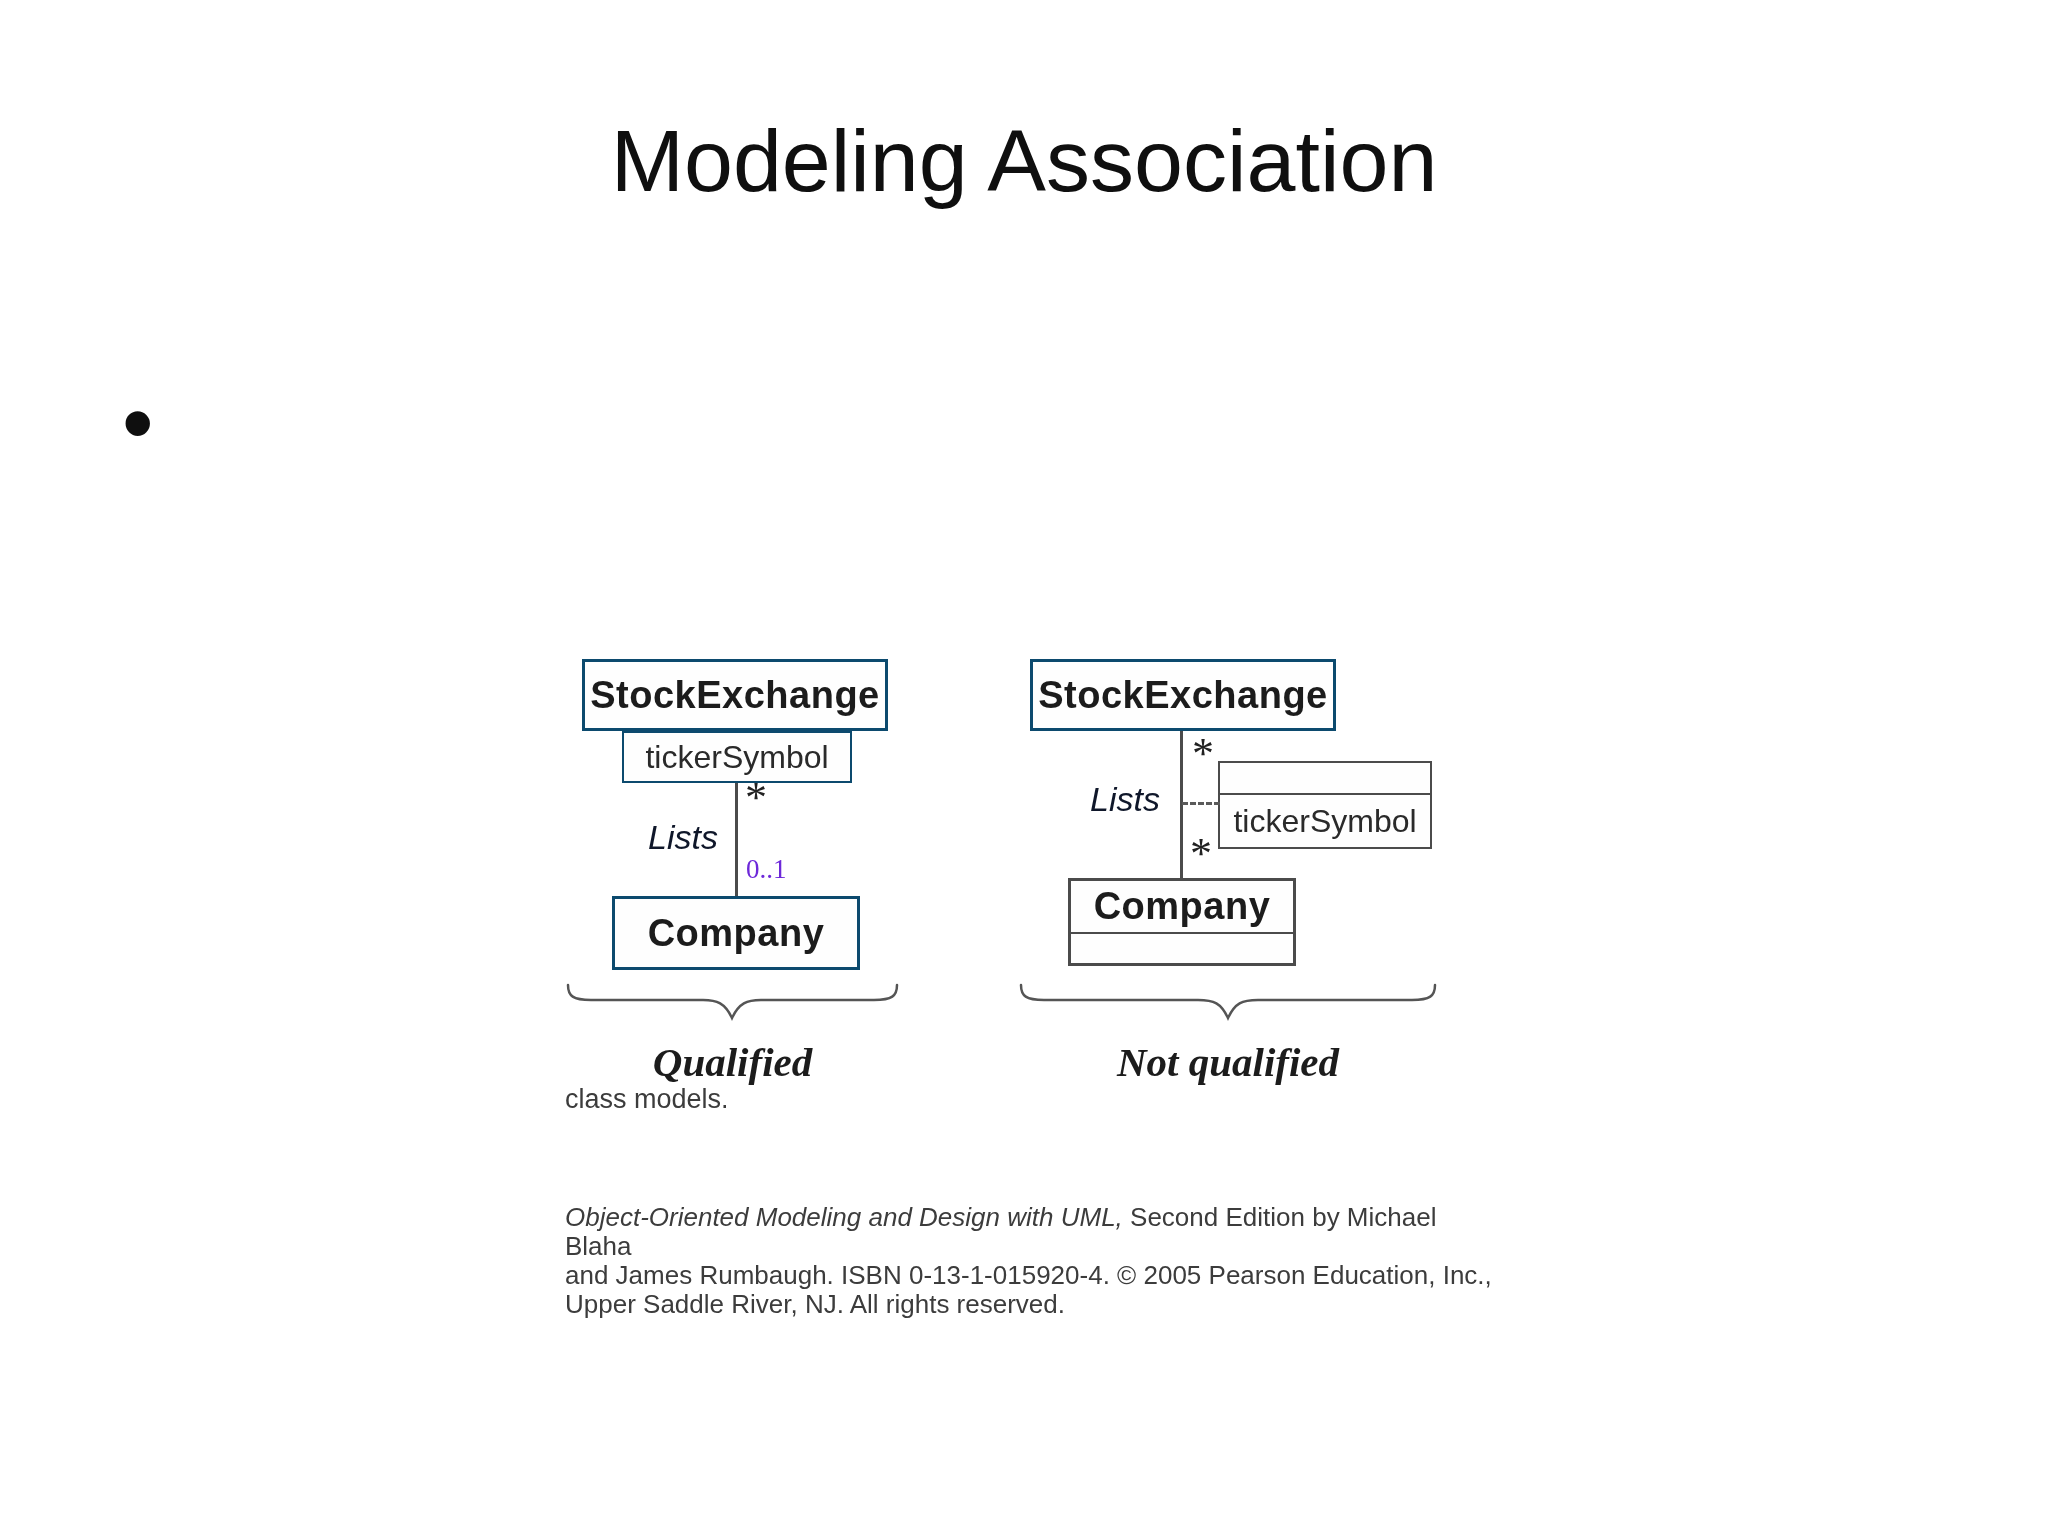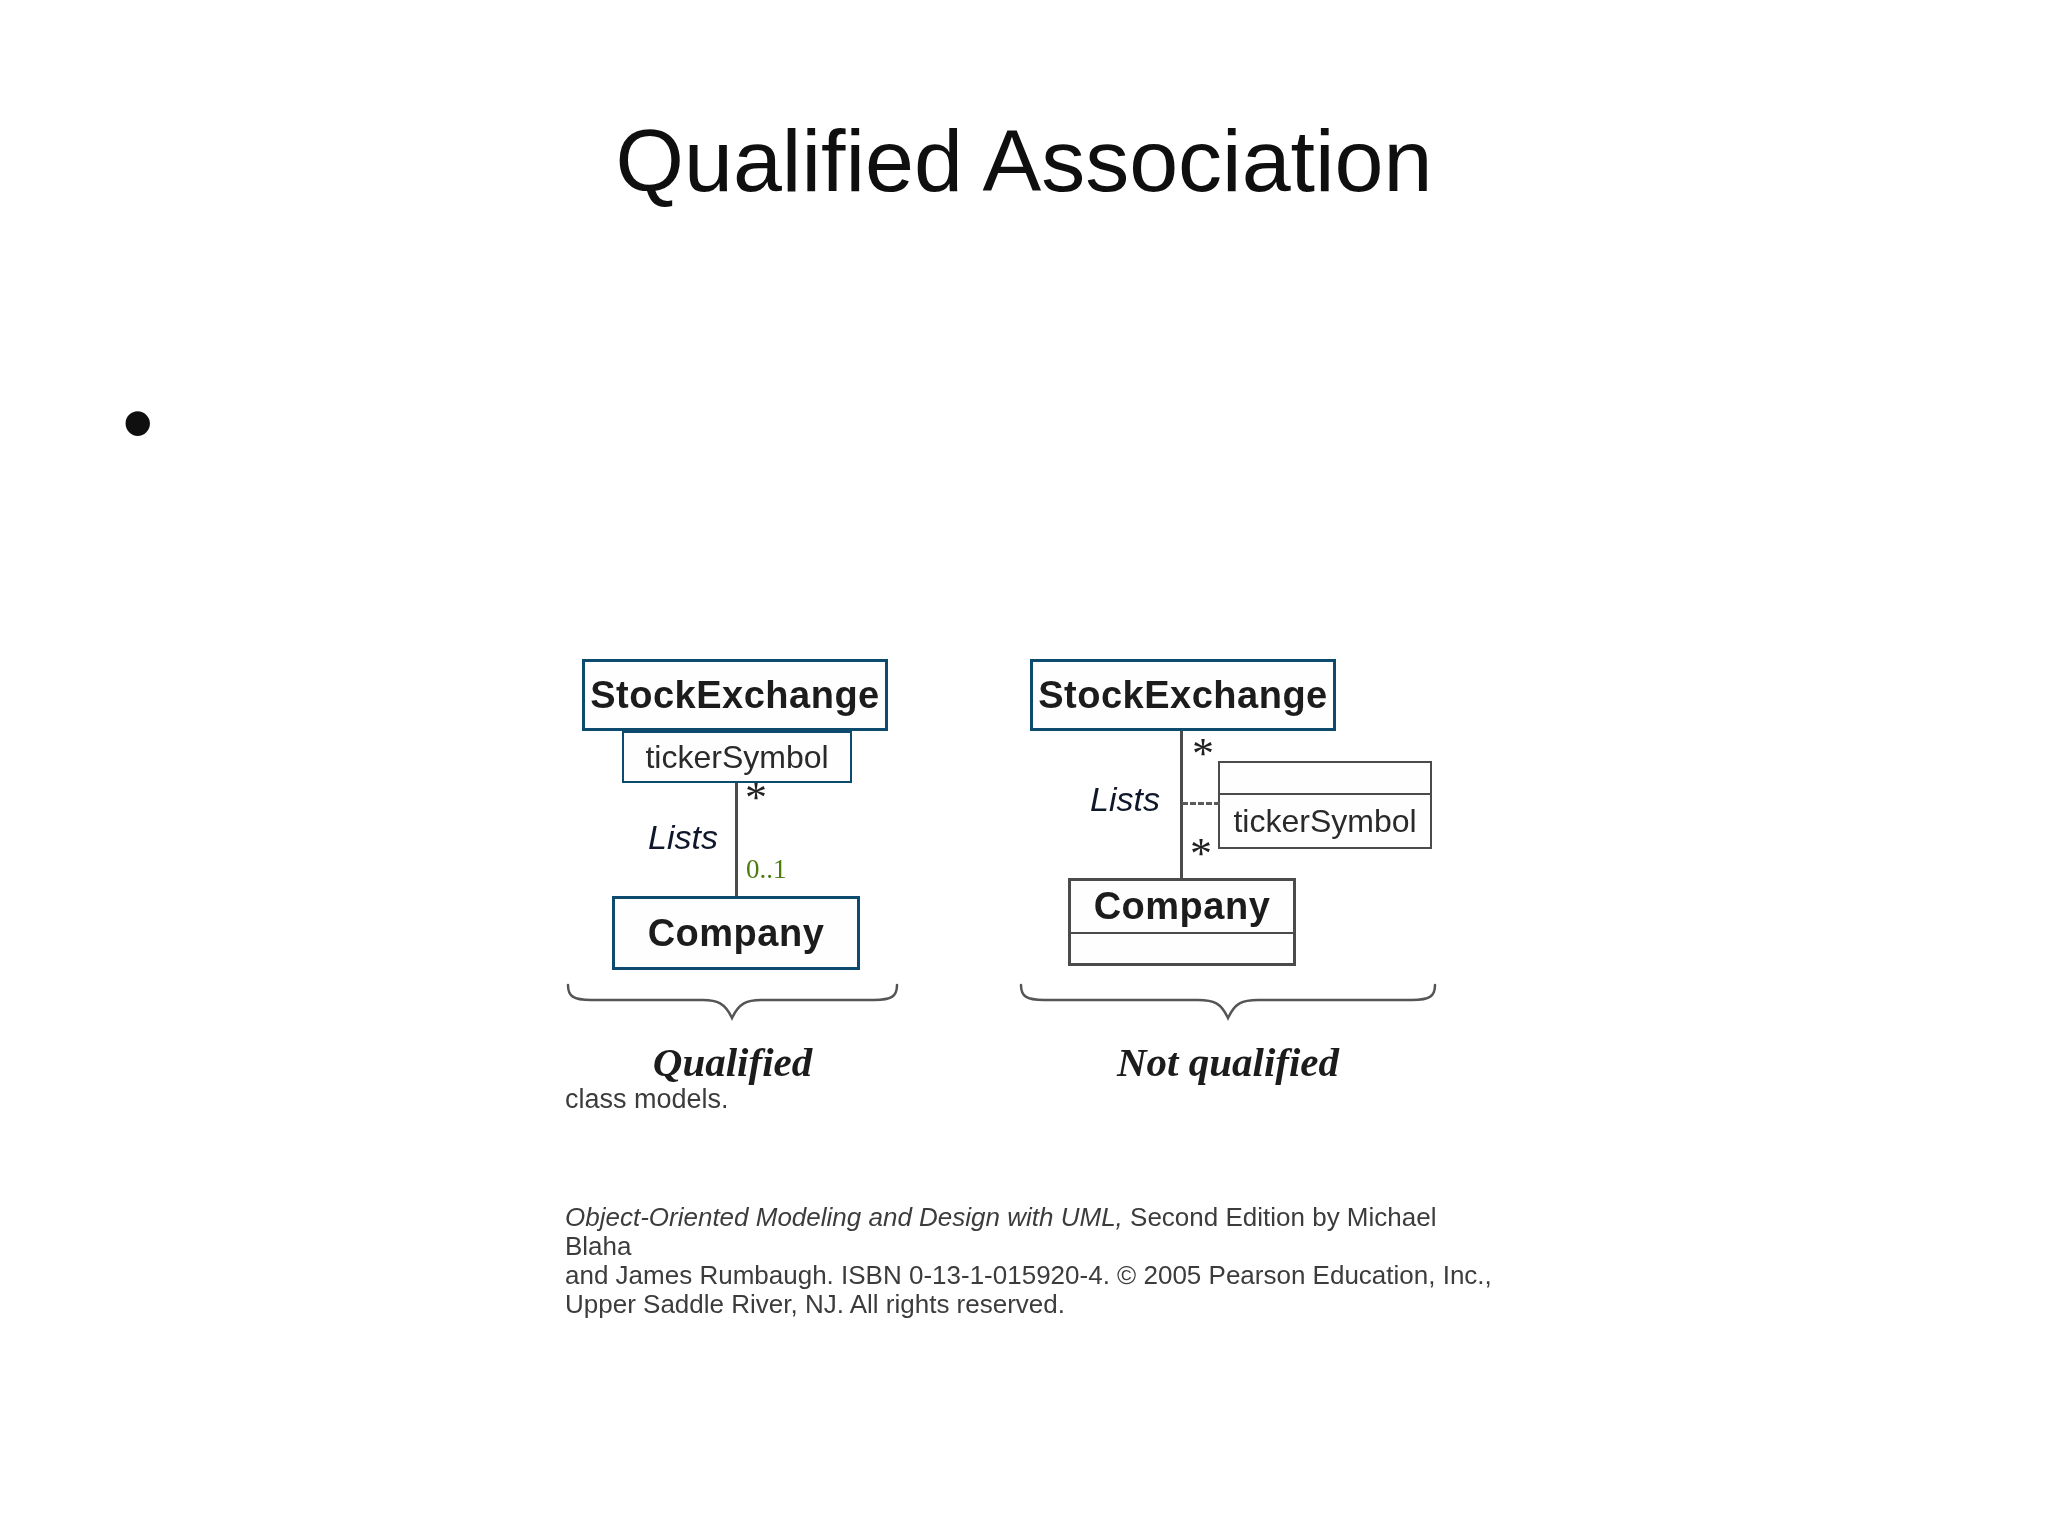--- a/index.html
+++ b/index.html
@@ -36,21 +36,21 @@
     position:absolute; background:#fefefe;
     border:3px solid #0c4a6e; box-sizing:border-box;
     display:flex; align-items:center; justify-content:center;
   }
   .cls  { font-weight:bold; font-size:38px; color:#1c1c1c; letter-spacing:0.5px; }
   .attr { font-size:32px; color:#2a2a2a; }
 
   .assoc-line { position:absolute; width:3px; background:#4b4b4b; }
   .mult-star  { position:absolute; font-family:"Liberation Serif", serif; font-size:44px; color:#222; line-height:1; }
   .assoc-name { position:absolute; font-style:italic; font-size:34px; color:#0f172a; }
-  .mult-range { position:absolute; font-family:"Liberation Serif", serif; font-size:27px; color:#4d7c0f; }
+  .mult-range { position:absolute; font-family:"Liberation Serif", serif; font-size:27px; color:#6d28d9; }
 
   
   #se1  { left:42px;  top:29px;  width:306px; height:72px; }
   #ts1  { left:82px;  top:101px; width:230px; height:52px; border-width:2px; }
   #line1{ left:195px; top:153px; height:113px; }
   #star1{ left:205px; top:146px; }
   #lists1{ left:108px; top:188px; }
   #mult1{ left:206px; top:224px; }
   #co1  { left:72px;  top:266px; width:248px; height:74px; }
 
@@ -98,21 +98,21 @@
 
   .attribution {
     position:absolute; left:25px; top:541px;
     font-size:26px; line-height:29px; color:#3c3c3c;margin-top:32px;
   }
   .attribution .i { font-style:italic; }
 </style>
 </head>
 <body>
 
-<div class="slide-title">Qualified Association</div>
+<div class="slide-title">Modeling Association</div>
 
 <div class="bullet-line">
   <span class="bullet-dot">•</span>
 </div>
 
 <div class="figure">
 
   <div class="uml-box" id="se1">
     <span class="cls">StockExchange</span>
   </div>

